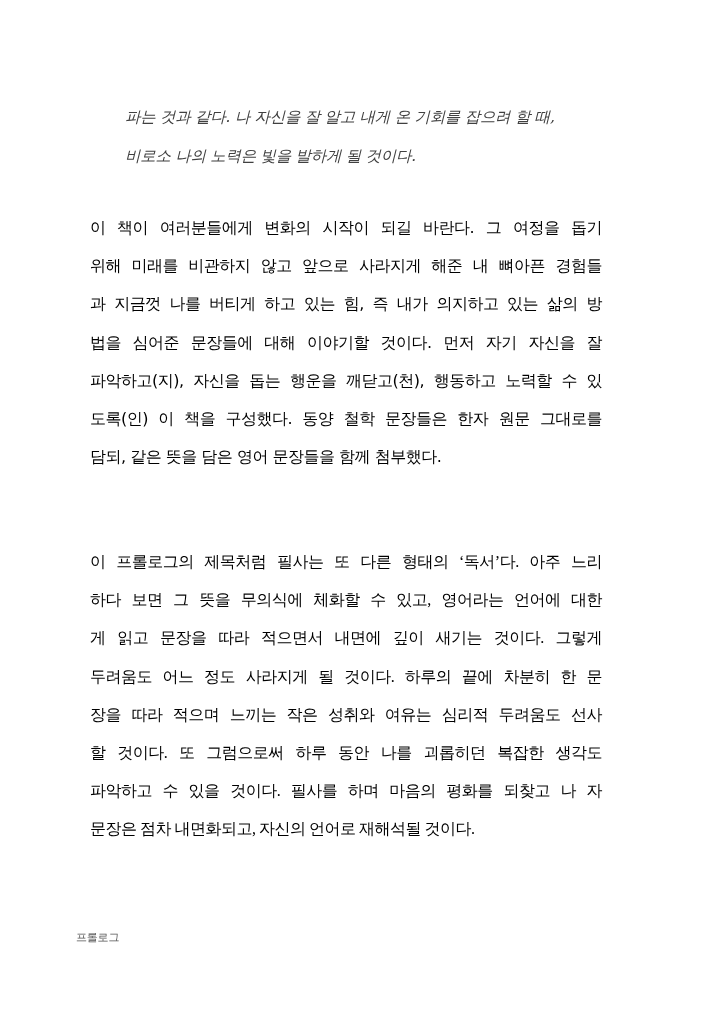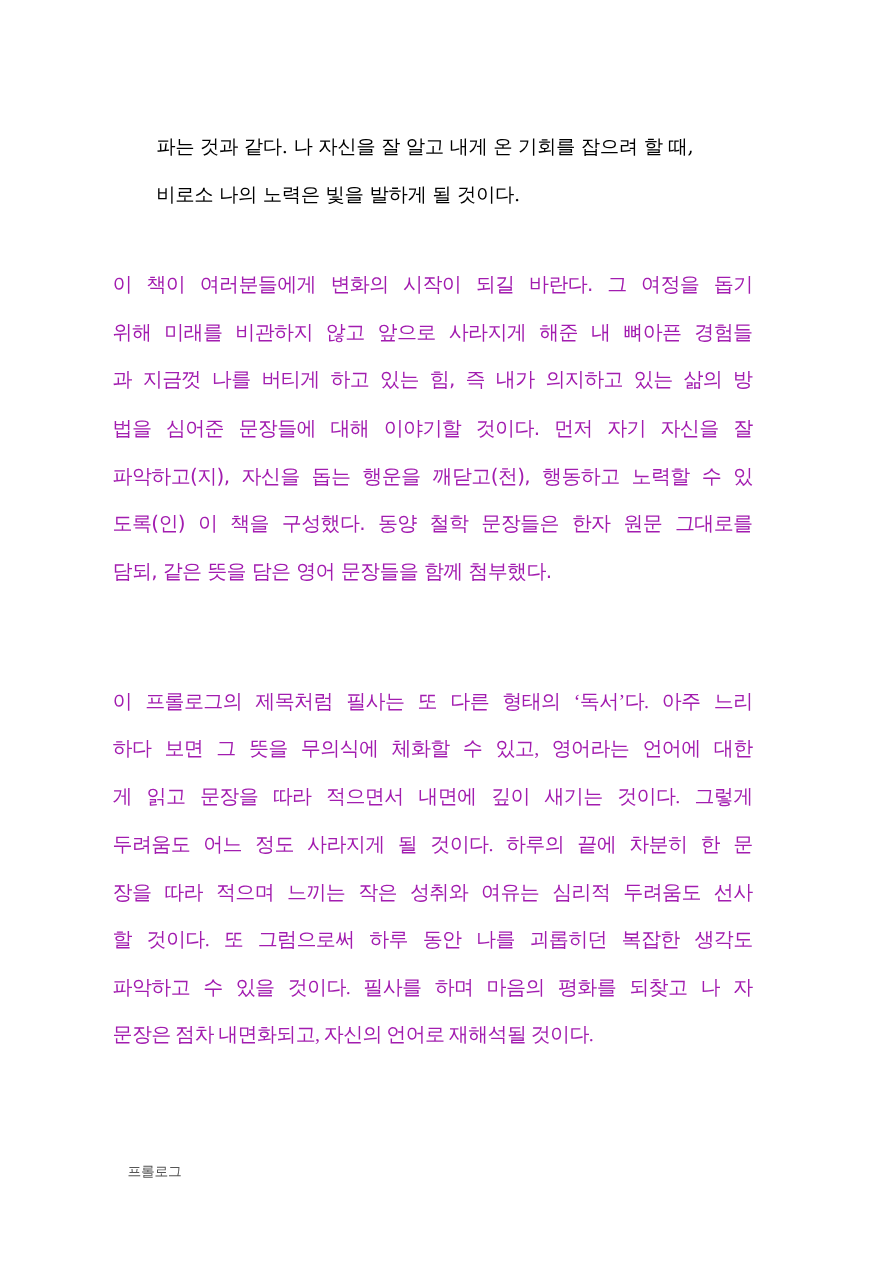--- a/index.html
+++ b/index.html
@@ -1,29 +1,29 @@
 <!DOCTYPE html>
 <html><head>
 <meta charset="utf-8">
 <style>
   html, body { margin: 0; padding: 0; background: #ffffff; }
   body { width: 707px; height: 1024px; position: relative; overflow: hidden; }
   .page { position: absolute; left: 0; top: 0; width: 707px; height: 1024px; background: #fff; }
   .quote { position: absolute; left: 125px; top: 98px; width: 470px;
            font-family: "DejaVu Serif", "Liberation Serif", serif; font-size: 15.5px;
-           line-height: 38.5px; color: #000000; letter-spacing: -0.3px; }
+           line-height: 38.5px; color: #404040; letter-spacing: -0.3px; font-style: italic; }
   .quote .line { display: block; white-space: nowrap; }
   .para { position: absolute; left: 90px; width: 512px;
           font-family: "DejaVu Sans", "Liberation Sans", sans-serif; font-size: 16px;
-          line-height: 38.2px; color: #a21caf; letter-spacing: -0.5px; }
+          line-height: 38.2px; color: #000000; letter-spacing: -0.5px; }
   .para .line { display: block; white-space: nowrap; text-align: justify; text-align-last: justify; }
   .para .line.last { text-align-last: left; }
   .p1 { top: 209px; }
   .p2 { top: 543px; font-family: Liberation Serif, serif; }
-  .footer { position: absolute; left: 102px; top: 930px;
+  .footer { position: absolute; left: 76px; top: 930px;
             font-family: "DejaVu Serif", "Liberation Serif", serif; font-size: 11px;
             color: #555; letter-spacing: -0.2px; text-align: right; }
 </style>
 </head>
 <body>
 
 <div class="page">
 
   <div class="quote">
     <span class="line">파는 것과 같다. 나 자신을 잘 알고 내게 온 기회를 잡으려 할 때,</span>

